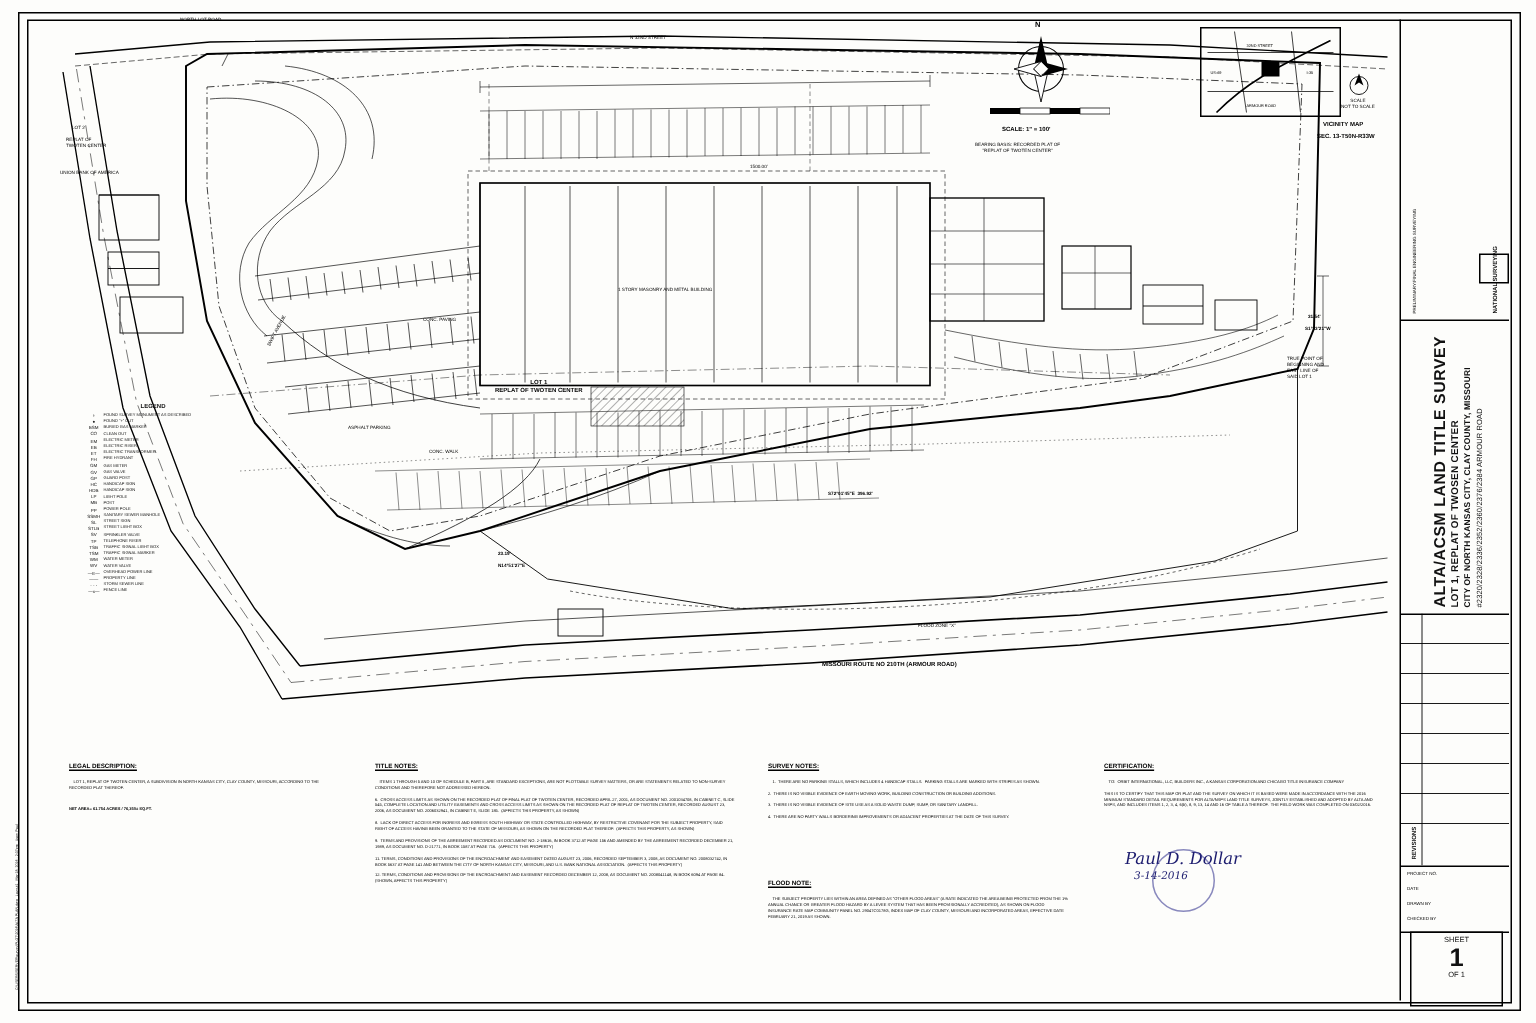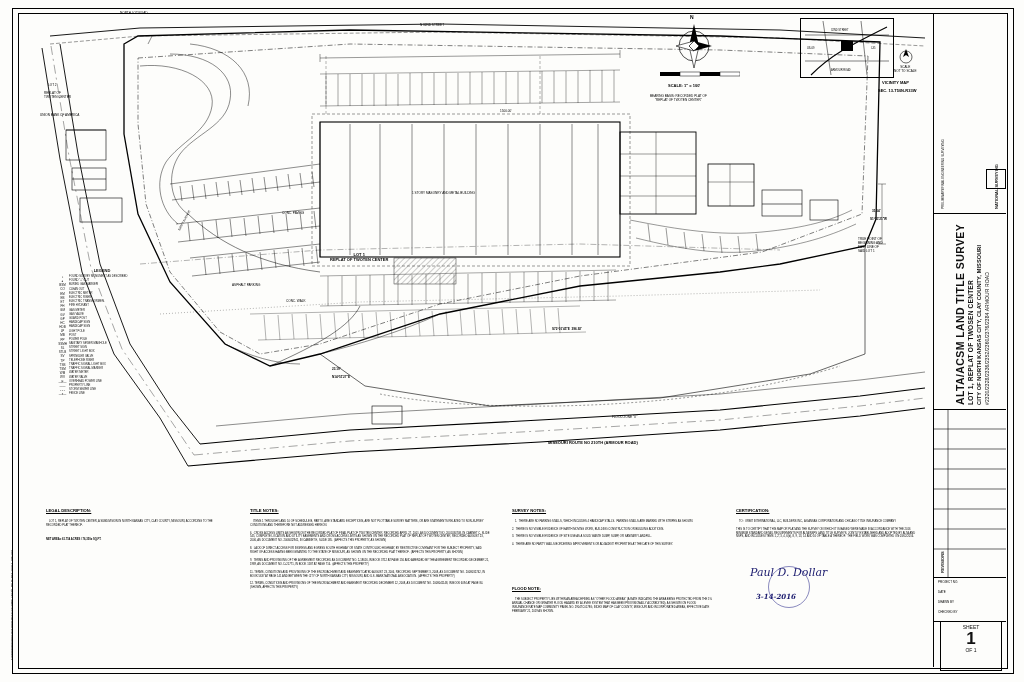--- a/index.html
+++ b/index.html
@@ -427,21 +427,21 @@
 
 THIS IS TO CERTIFY THAT THIS MAP OR PLAT AND THE SURVEY ON WHICH IT IS BASED WERE MADE IN ACCORDANCE WITH THE 2016 MINIMUM STANDARD DETAIL REQUIREMENTS FOR ALTA/NSPS LAND TITLE SURVEYS, JOINTLY ESTABLISHED AND ADOPTED BY ALTA AND NSPS, AND INCLUDES ITEMS 1, 2, 3, 4, 6(b), 8, 9, 13, 14 AND 16 OF TABLE A THEREOF.  THE FIELD WORK WAS COMPLETED ON 03/02/2016.</span>
   </div>
 
   <div class="note" style="left:512px;top:578px;width:200px;">
     <h>FLOOD NOTE:</h>
     <span>THE SUBJECT PROPERTY LIES WITHIN AN AREA DEFINED AS "OTHER FLOOD AREAS" (A RATE INDICATED THE AREA BEING PROTECTED FROM THE 1% ANNUAL CHANCE OR GREATER FLOOD HAZARD BY A LEVEE SYSTEM THAT HAS BEEN PROVISIONALLY ACCREDITED), AS SHOWN ON FLOOD INSURANCE RATE MAP COMMUNITY PANEL NO. 29047C0178G, INDEX MAP OF CLAY COUNTY, MISSOURI AND INCORPORATED AREAS, EFFECTIVE DATE FEBRUARY 21, 2019 AS SHOWN.</span>
   </div>
 
   <div class="sig" style="left:750px;top:566px;font-size:11px;">Paul D. Dollar</div>
-  <div class="sig" style="left:756px;top:592px;font-size:7px;font-weight:bold;">3-14-2016</div>
+  <div class="sig" style="left:756px;top:580px;font-size:7px;">3-14-2016</div>
   <div class="seal" style="left:768px;top:566px;width:40px;height:40px;opacity:.55;"></div>
 
   <div class="lblock">
     <div class="lb-sec" style="top:0;height:396px;">
       <div class="vtxt r90 ttl1" style="left:20px;top:392px;">ALTA/ACSM LAND TITLE SURVEY</div>
       <div class="vtxt r90 ttl2" style="left:33px;top:392px;">LOT 1, REPLAT OF TWOSEN CENTER</div>
       <div class="vtxt r90 ttl3" style="left:42px;top:392px;">CITY OF NORTH KANSAS CITY, CLAY COUNTY, MISSOURI</div>
       <div class="vtxt r90 ttl4" style="left:50px;top:392px;">#2320/2328/2336/2352/2360/2376/2384 ARMOUR ROAD</div>
     </div>
 

